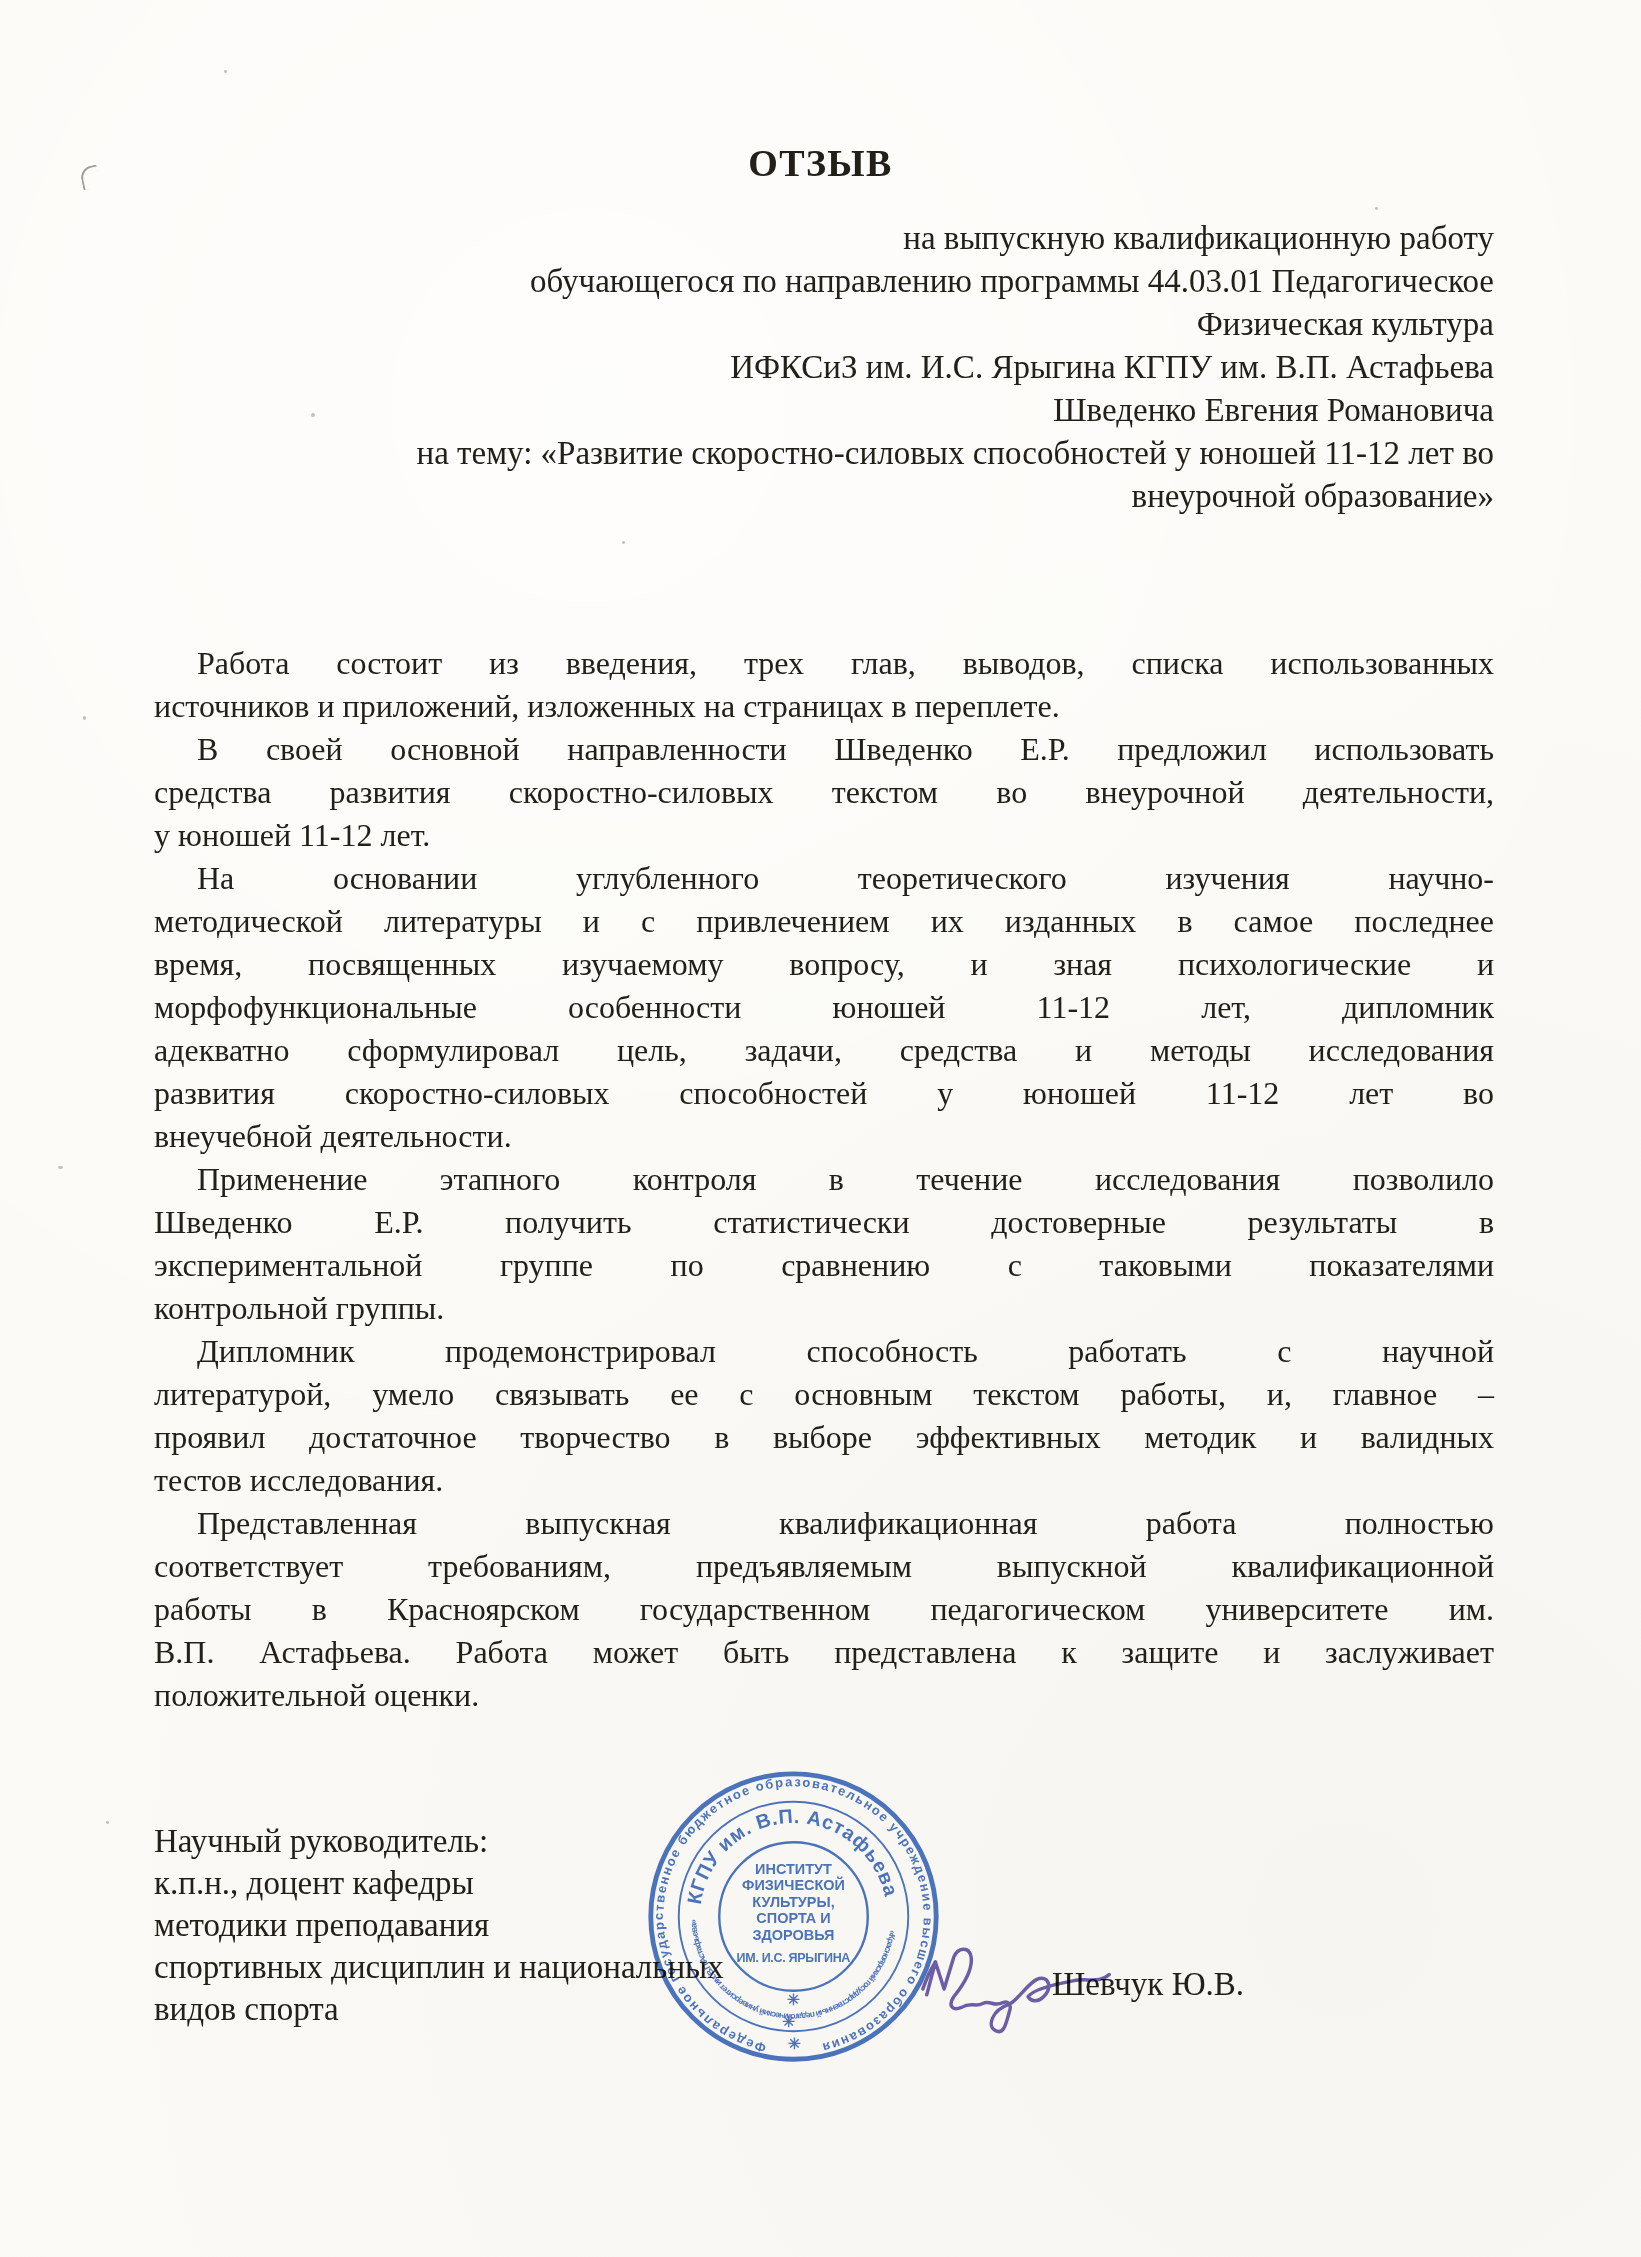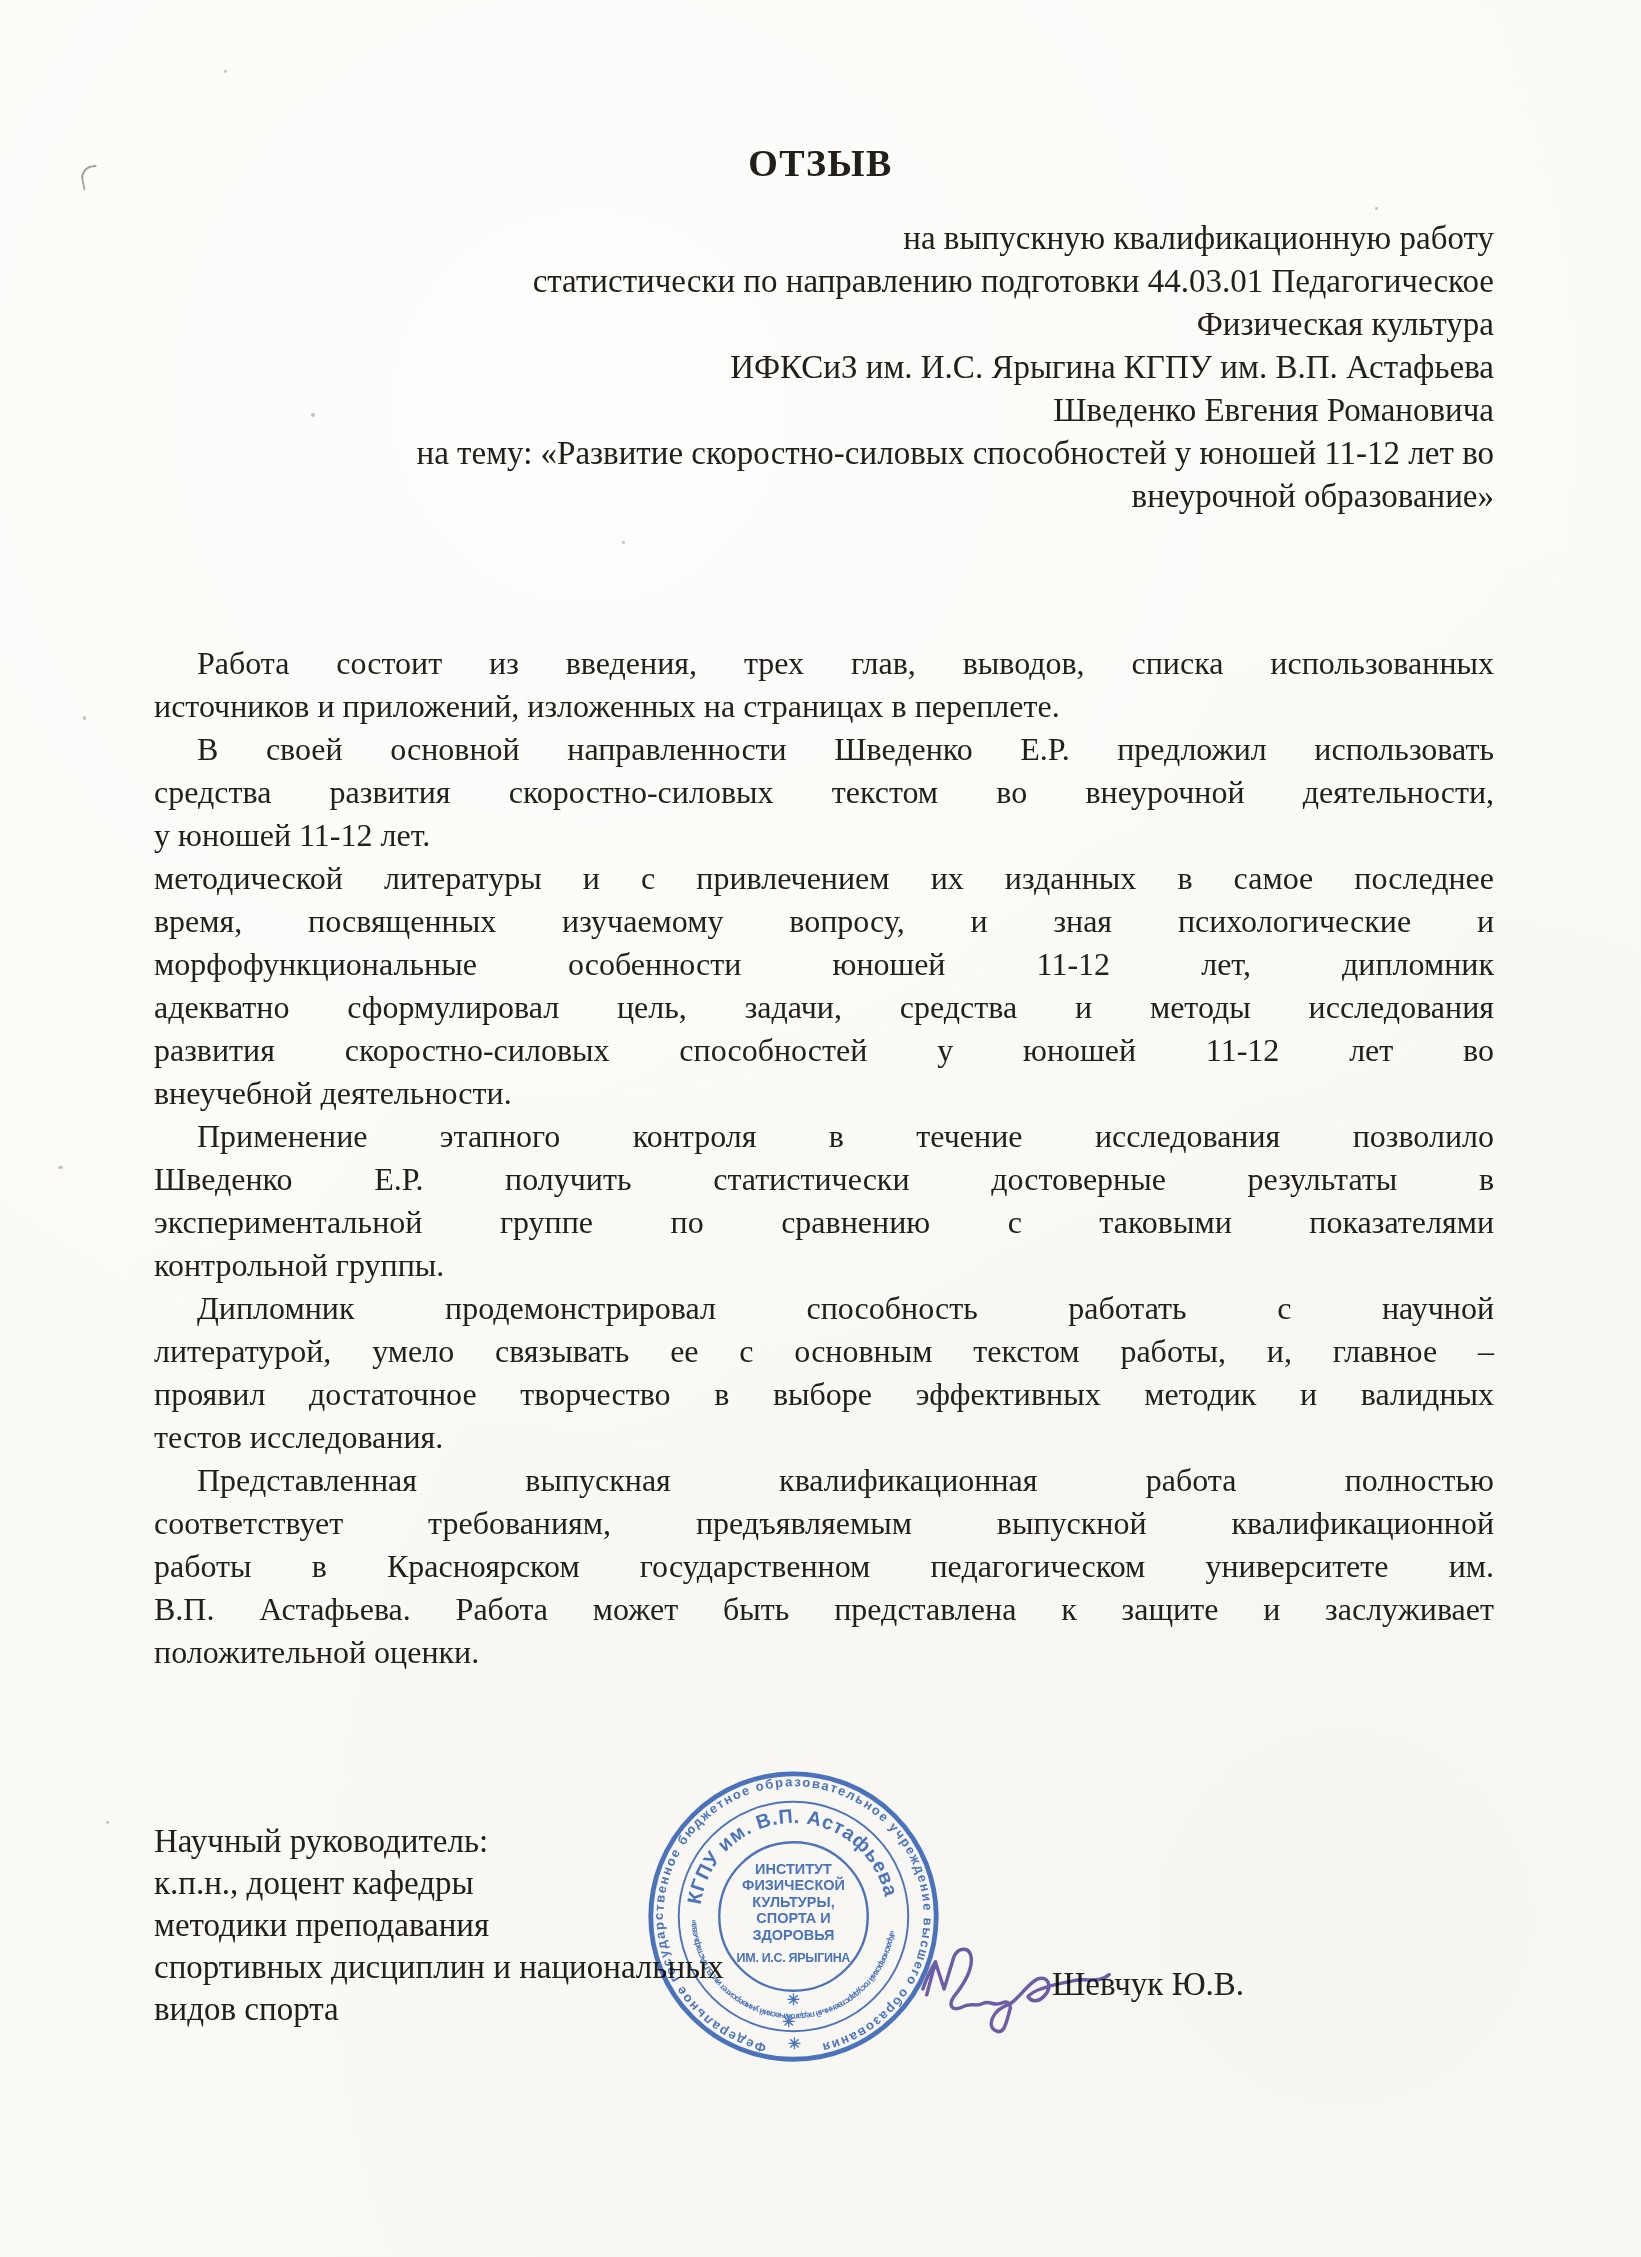--- a/index.html
+++ b/index.html
@@ -85,34 +85,35 @@
   <div class="speck s4"></div>
   <div class="speck s5"></div>
   <div class="speck s6"></div>
   <div class="speck s7"></div>
   <div class="speck s8"></div>
 
   <div class="title">ОТЗЫВ</div>
 
   <div class="header" id="header">
       <div class="hline">на выпускную квалификационную работу</div>
-      <div class="hline">статистически по направлению подготовки 44.03.01 Педагогическое</div>
+      <div class="hline">обучающегося по направлению программы 44.03.01 Педагогическое</div>
       <div class="hline">Физическая культура</div>
       <div class="hline">ИФКСиЗ им. И.С. Ярыгина КГПУ им. В.П. Астафьева</div>
       <div class="hline">Шведенко Евгения Романовича</div>
       <div class="hline">на тему: «Развитие скоростно-силовых способностей у юношей 11-12 лет во</div>
       <div class="hline">внеурочной образование»</div>
     </div>
 
   <div class="bodytext" id="bodytext">
       <div class="jline first">Работа состоит из введения, трех глав, выводов, списка использованных</div>
       <div class="jline last">источников и приложений, изложенных на страницах в переплете.</div>
       <div class="jline first">В своей основной направленности Шведенко Е.Р. предложил использовать</div>
       <div class="jline">средства развития скоростно-силовых текстом во внеурочной деятельности,</div>
       <div class="jline last">у юношей 11-12 лет.</div>
+      <div class="jline first">На основании углубленного теоретического изучения научно-</div>
       <div class="jline">методической литературы и с привлечением их изданных в самое последнее</div>
       <div class="jline">время, посвященных изучаемому вопросу, и зная психологические и</div>
       <div class="jline">морфофункциональные особенности юношей 11-12 лет, дипломник</div>
       <div class="jline">адекватно сформулировал цель, задачи, средства и методы исследования</div>
       <div class="jline">развития скоростно-силовых способностей у юношей 11-12 лет во</div>
       <div class="jline last">внеучебной деятельности.</div>
       <div class="jline first">Применение этапного контроля в течение исследования позволило</div>
       <div class="jline">Шведенко Е.Р. получить статистически достоверные результаты в</div>
       <div class="jline">экспериментальной группе по сравнению с таковыми показателями</div>
       <div class="jline last">контрольной группы.</div>

